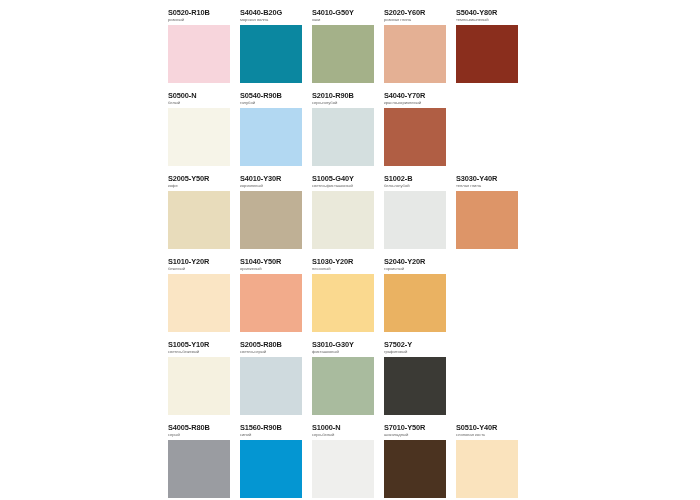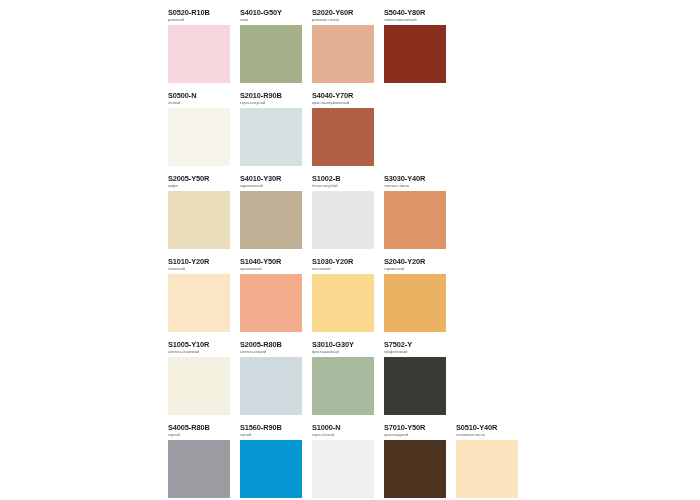--- a/index.html
+++ b/index.html
@@ -60,20 +60,25 @@
 <body style="background: rgb(255, 255, 255);">
 
 <div id="palette-sheet">
     <div class="palette-row">
       <div class="swatch-cell">
         <div class="swatch-code">S0520-R10B</div>
         <div class="swatch-name">розовый</div>
         <div class="swatch-chip" style="background-color: rgb(247, 213, 220);"></div>
       </div>
       <div class="swatch-cell">
+        <div class="swatch-code">S4040-B20G</div>
+        <div class="swatch-name">морская волна</div>
+        <div class="swatch-chip" style="background-color: rgb(11, 135, 160);"></div>
+      </div>
+      <div class="swatch-cell">
         <div class="swatch-code">S4010-G50Y</div>
         <div class="swatch-name">хаки</div>
         <div class="swatch-chip" style="background-color: rgb(164, 177, 137);"></div>
       </div>
       <div class="swatch-cell">
         <div class="swatch-code">S2020-Y60R</div>
         <div class="swatch-name">розовая глина</div>
         <div class="swatch-chip" style="background-color: rgb(228, 176, 148);"></div>
       </div>
       <div class="swatch-cell">
@@ -82,20 +87,25 @@
         <div class="swatch-chip" style="background-color: rgb(138, 46, 29);"></div>
       </div>
     </div>
     <div class="palette-row">
       <div class="swatch-cell">
         <div class="swatch-code">S0500-N</div>
         <div class="swatch-name">белый</div>
         <div class="swatch-chip" style="background-color: rgb(246, 244, 232);"></div>
       </div>
       <div class="swatch-cell">
+        <div class="swatch-code">S0540-R90B</div>
+        <div class="swatch-name">голубой</div>
+        <div class="swatch-chip" style="background-color: rgb(178, 216, 242);"></div>
+      </div>
+      <div class="swatch-cell">
         <div class="swatch-code">S2010-R90B</div>
         <div class="swatch-name">серо-голубой</div>
         <div class="swatch-chip" style="background-color: rgb(212, 223, 223);"></div>
       </div>
       <div class="swatch-cell">
         <div class="swatch-code">S4040-Y70R</div>
         <div class="swatch-name">красно-коричневый</div>
         <div class="swatch-chip" style="background-color: rgb(176, 94, 68);"></div>
       </div>
     </div>
@@ -104,20 +114,25 @@
         <div class="swatch-code">S2005-Y50R</div>
         <div class="swatch-name">кофе</div>
         <div class="swatch-chip" style="background-color: rgb(232, 220, 187);"></div>
       </div>
       <div class="swatch-cell">
         <div class="swatch-code">S4010-Y30R</div>
         <div class="swatch-name">коричневый</div>
         <div class="swatch-chip" style="background-color: rgb(191, 176, 149);"></div>
       </div>
       <div class="swatch-cell">
+        <div class="swatch-code">S1005-G40Y</div>
+        <div class="swatch-name">светло-фисташковый</div>
+        <div class="swatch-chip" style="background-color: rgb(234, 233, 218);"></div>
+      </div>
+      <div class="swatch-cell">
         <div class="swatch-code">S1002-B</div>
         <div class="swatch-name">бело-голубой</div>
         <div class="swatch-chip" style="background-color: rgb(230, 232, 230);"></div>
       </div>
       <div class="swatch-cell">
         <div class="swatch-code">S3030-Y40R</div>
         <div class="swatch-name">теплая глина</div>
         <div class="swatch-chip" style="background-color: rgb(221, 149, 104);"></div>
       </div>
     </div>

